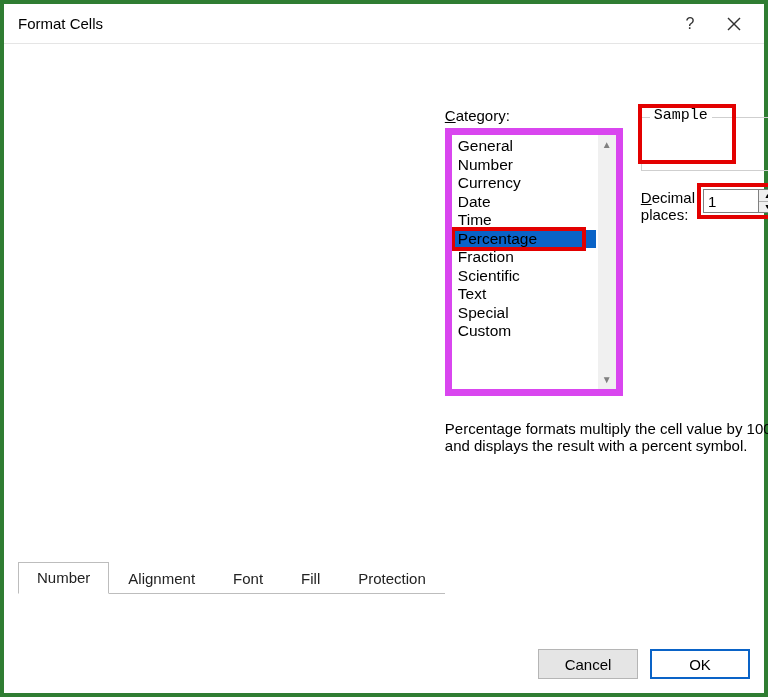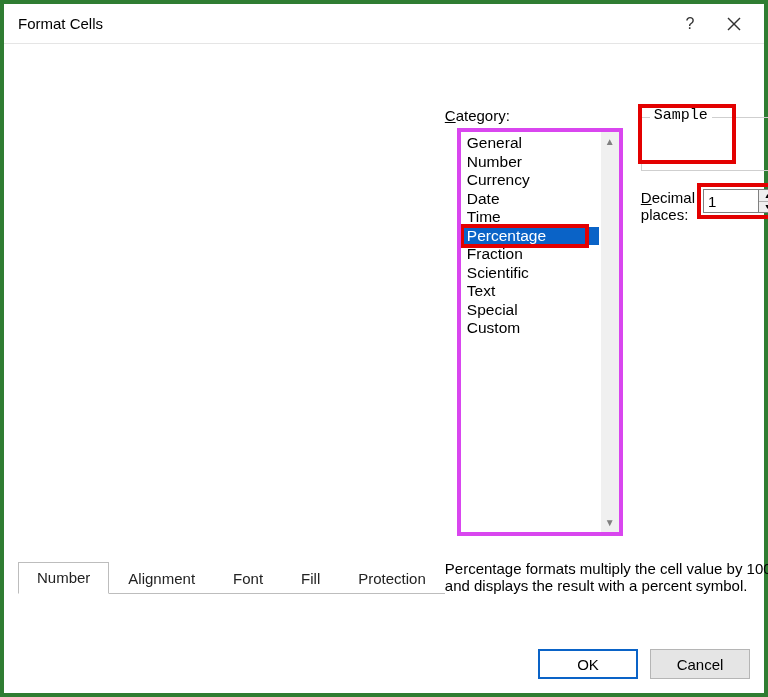--- a/index.html
+++ b/index.html
@@ -72,42 +72,41 @@
   }
   .upper {
     display: flex;
     gap: 18px;
     padding-top: 14px;
   }
   .catcol { width: 178px; display: flex; flex-direction: column; }
   .catlabel { font-size: 15px; margin-bottom: 4px; }
   .catlabel .ul { text-decoration: underline; }
   .listbox {
-    border: 4px solid #d946ef;
-    height: 408px;
-    position: relative;
-    display: flex;
-    margin-left: 12px;
+    border: 7px solid #d946ef;
+    height: 268px;
+    position: relative;
+    display: flex;
   }
   .listitems {
     flex: 1;
     overflow: hidden;
     padding: 2px 2px;
   }
   .listitem {
     padding: 0px 4px;
     font-size: 15.5px;
     line-height: 18.5px;
     white-space: nowrap;
     cursor: pointer;
     position: relative;
   }
   .listitem.selected {
     background: #0a63c7;
-    color: #ffffff;
+    color: #000000;
   }
   .highlight-red {
     position: absolute;
     left: -3px; right: 10px; top: -3px; bottom: -3px;
     border: 4px solid #e30000;
     pointer-events: none;
   }
   .scrollcol {
     width: 18px;
     background: #f0f0f0;
@@ -285,17 +284,17 @@
             </div>
           </div>
         </div>
       </div>
 
       <div class="desc">Percentage formats multiply the cell value by 100 and displays the result with a percent symbol.</div>
     </div>
   </div>
 
   <div class="footer">
+    <div class="btn">Cancel</div>
     <div class="btn primary">OK</div>
-    <div class="btn">Cancel</div>
   </div>
 
 </div>
 
 </body></html>

